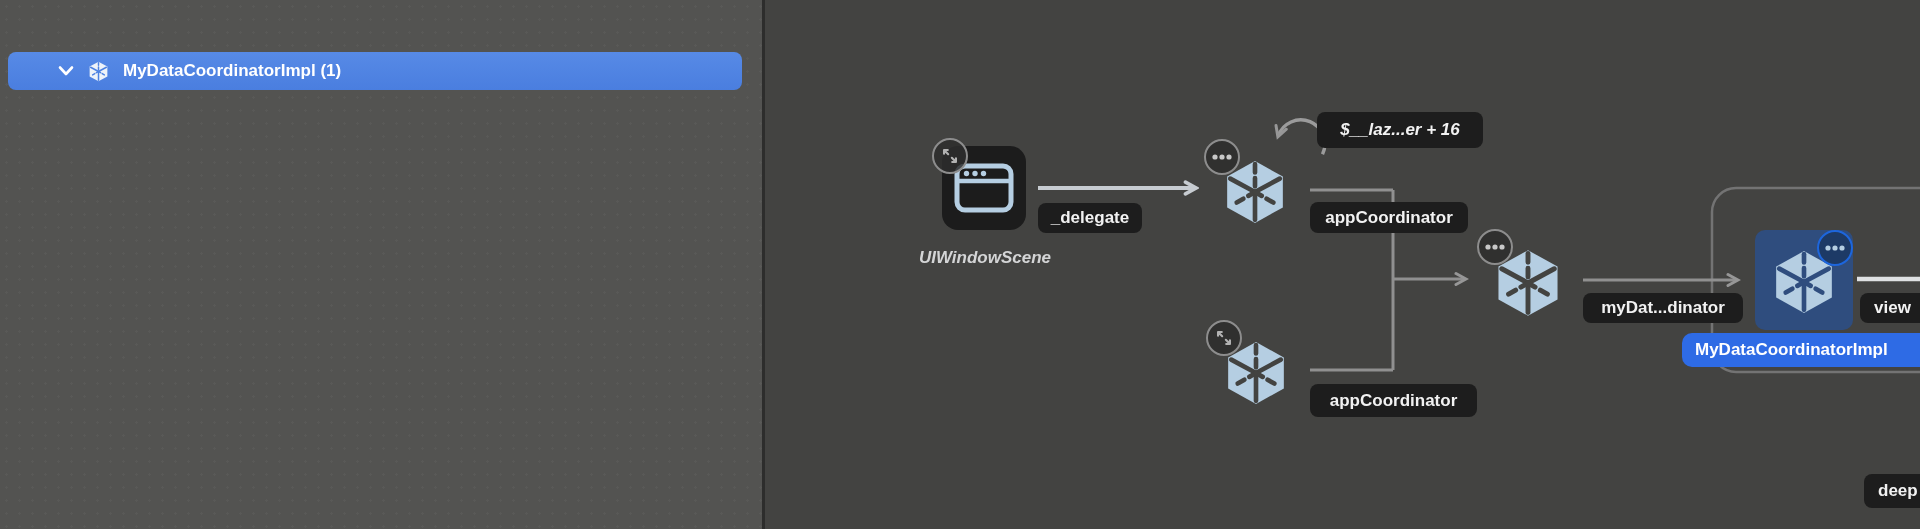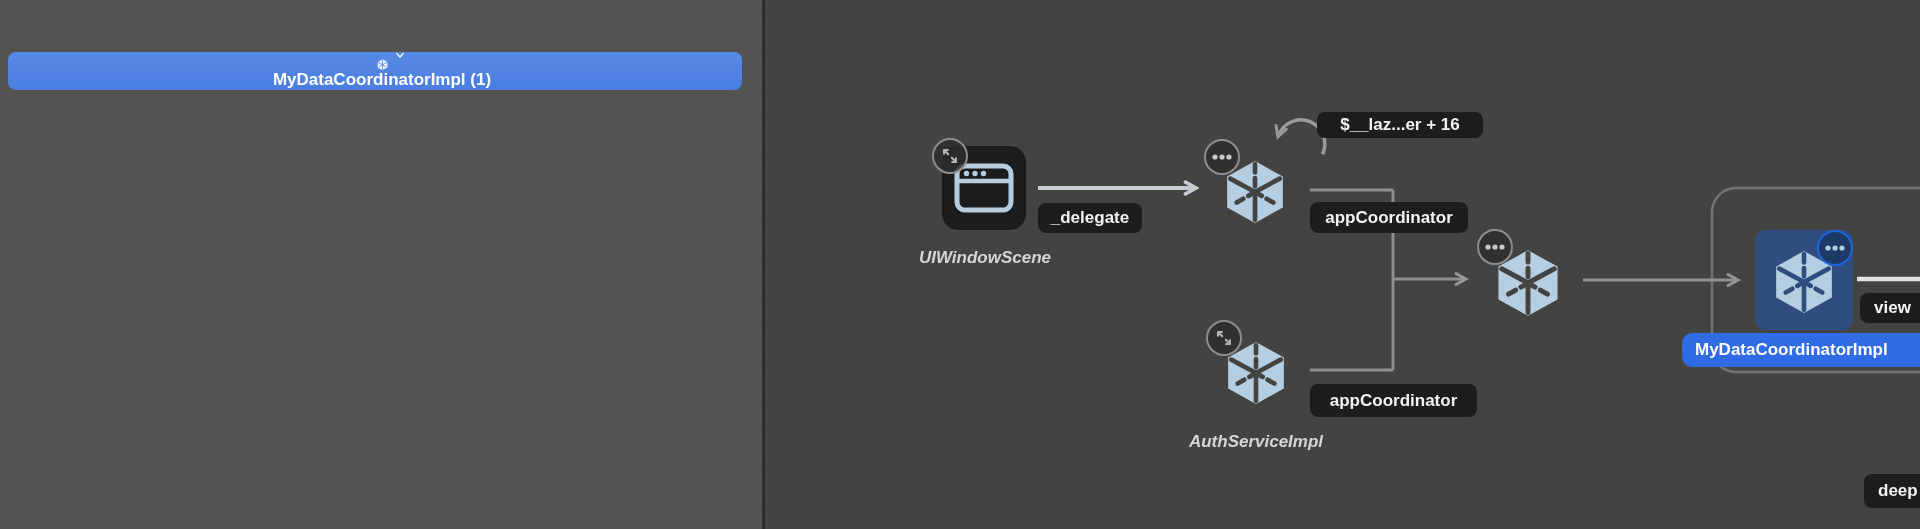--- a/index.html
+++ b/index.html
@@ -18,21 +18,21 @@
     background-size:13px 13px;
   }
   .divider {
     position:absolute; left:762px; top:0; width:3px; height:529px;
     background:#2d2d2c;
   }
   .tree-row-selected {
     position:absolute; left:8px; top:52px; width:734px; height:38px;
     border-radius:8px;
     background:linear-gradient(#578ae6,#4a7edf);
-    display:flex; align-items:center;flex-direction:column;
+    display:flex; align-items:center;
   }
   .tree-row-child {
     position:absolute; left:0; top:94px; width:762px; height:32px;
     display:flex; align-items:center;
   }
   .row-label { font-size:17px; font-weight:700; color:#ffffff; white-space:nowrap; }
   .row-label.child { color:#e8e8e8; }
   .chevron { position:relative; margin-left:50px; width:16px; height:12px; }
   .tree-icon { width:21px; height:21px; }
 
@@ -197,23 +197,23 @@
     </svg>
   <div class="badge blue" style="left:1052px; top:230px;">
     <svg width="22" height="8" viewBox="0 0 22 8">
       <circle cx="4" cy="4" r="2.6" fill="#b5cee2"></circle>
         <circle cx="11" cy="4" r="2.6" fill="#b5cee2"></circle>
         <circle cx="18" cy="4" r="2.6" fill="#b5cee2"></circle>
     </svg>
   </div>
 
   <div class="pill" style="left:273px; top:203px; width:104px; height:30px;">_delegate</div>
-  <div class="pill" style="left:552px; top:112px; width:166px; height:26px;">$__laz...er + 16</div>
+  <div class="pill" style="left:552px; top:112px; width:166px; height:36px;font-style:italic;">$__laz...er + 16</div>
   <div class="pill" style="left:545px; top:202px; width:158px; height:31px;">appCoordinator</div>
   <div class="pill" style="left:545px; top:384px; width:167px; height:33px;">appCoordinator</div>
+  <div class="pill" style="left:818px; top:293px; width:160px; height:30px;">myDat...dinator</div>
   <div class="pill left-align" style="left:1095px; top:293px; width:90px; height:30px;">view</div>
   <div class="pill left-align" style="left:1099px; top:474px; width:100px; height:34px;">deep</div>
 
   <div class="gnode-label" style="left:95px; top:248px;">UIWindowScene</div>
-  <div class="gnode-label" style="left:366px; top:432px;">AuthServiceImpl</div>
   <div class="gnode-label-pill">MyDataCoordinatorImpl</div>
 
 </div>
 
 </body></html>

